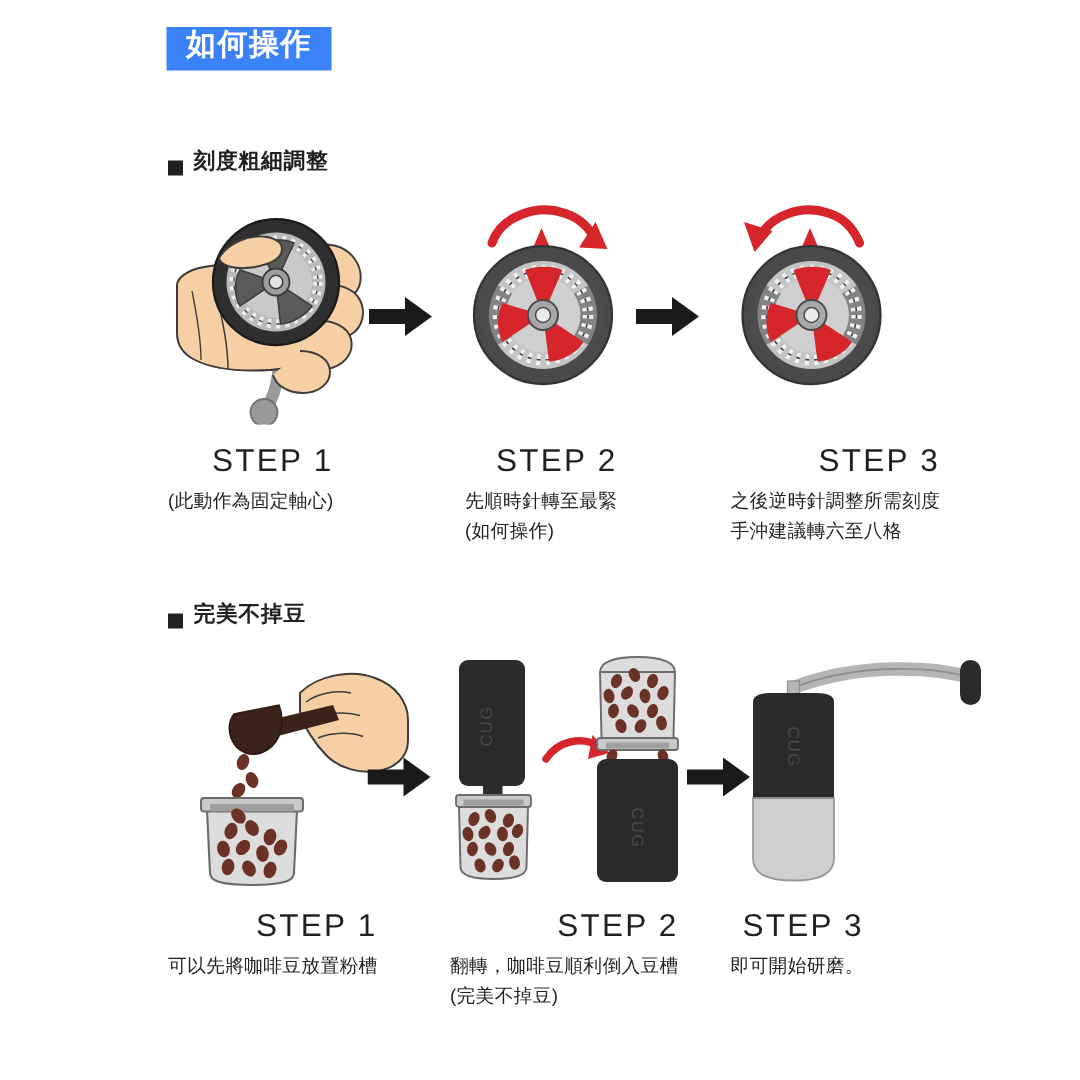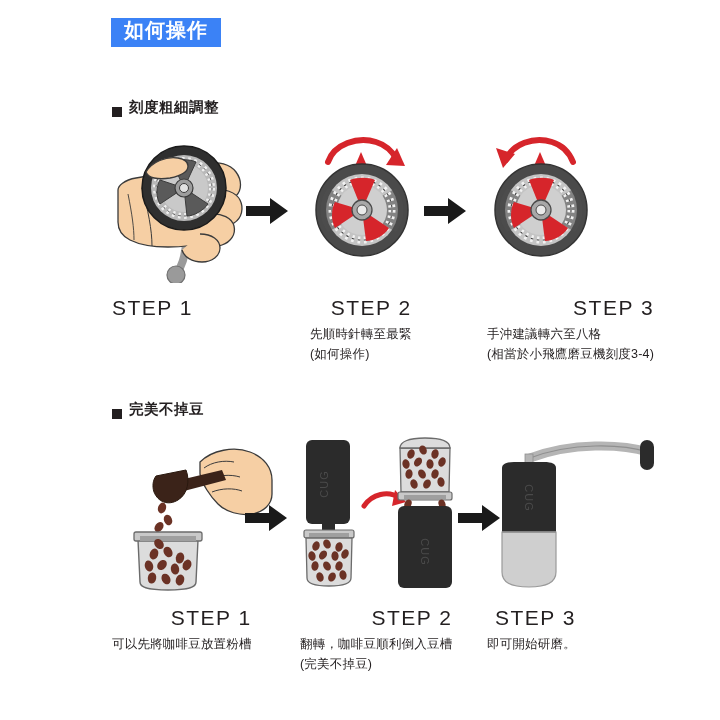--- a/index.html
+++ b/index.html
@@ -184,32 +184,33 @@
         <path d="M65 78 L92 96 C88 103 77 109 69 109 Z"></path>
         <path d="M65 78 L38 96 C34 89 34 77 38 70 Z"></path>
       </g>
       <circle cx="65" cy="78" r="10" fill="#a8a8a8" stroke="#4a4a4a" stroke-width="1.3"></circle>
       <circle cx="65" cy="78" r="5" fill="#eaeaea" stroke="#4a4a4a" stroke-width="1"></circle>
     </svg>
   </div>
 
   <div class="step" style="left:112px;top:296px;">
     <div class="step-title">STEP 1</div>
+    <div class="step-line">(此動作為固定軸心)</div>
   </div>
 
   <div class="step" style="left:310px;top:296px;">
     <div class="step-title">STEP 2</div>
     <div class="step-line">先順時針轉至最緊</div>
     <div class="step-line">(如何操作)</div>
   </div>
 
   <div class="step" style="left:487px;top:296px;">
     <div class="step-title">STEP 3</div>
+    <div class="step-line">之後逆時針調整所需刻度</div>
     <div class="step-line">手沖建議轉六至八格</div>
-    <div class="step-line">(相當於小飛鷹磨豆機刻度3-4)</div>
   </div>
 
   <div class="section-head" id="sec2-head">
     <span class="sq"></span>
     <span>完美不掉豆</span>
   </div>
 
   <div class="illo" style="left:116px;top:432px;">
     <svg width="160" height="160" viewBox="0 0 160 160">
 

